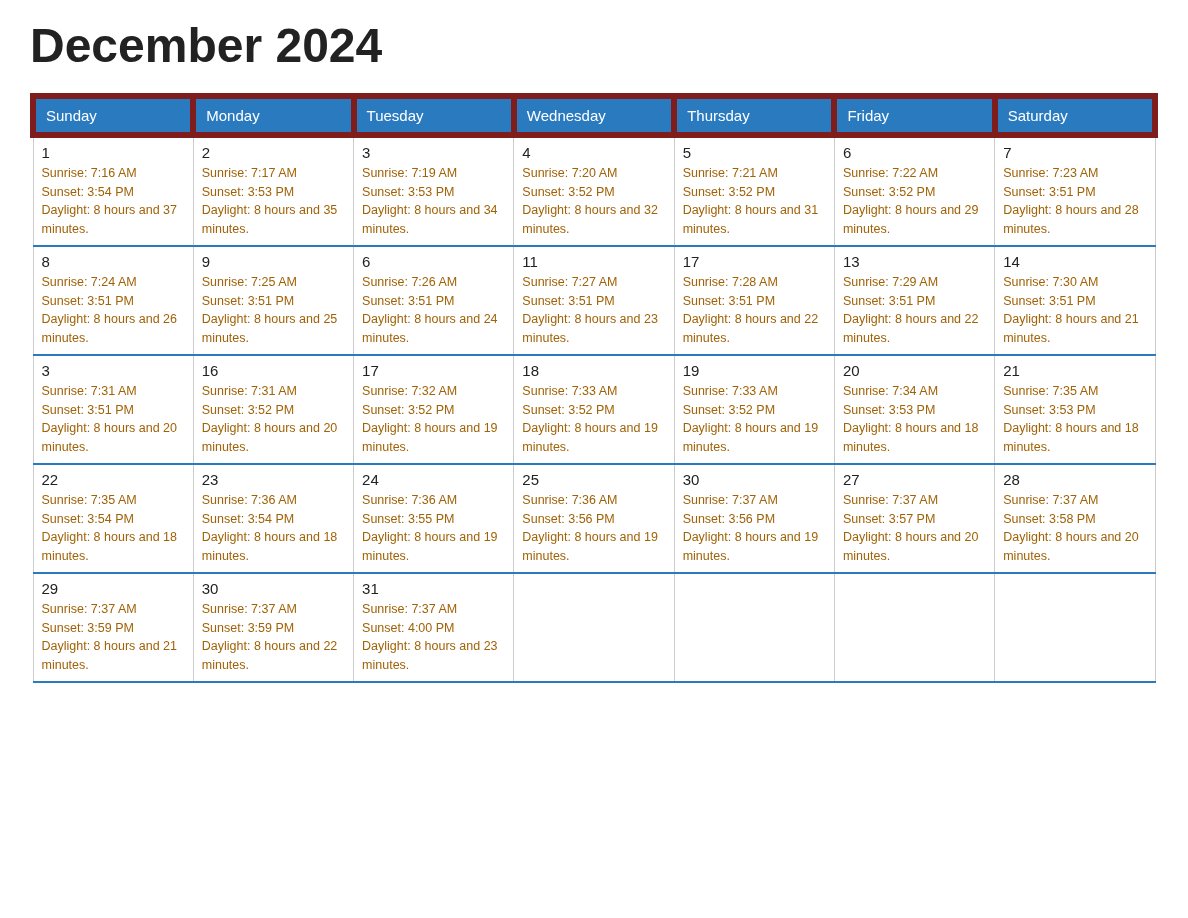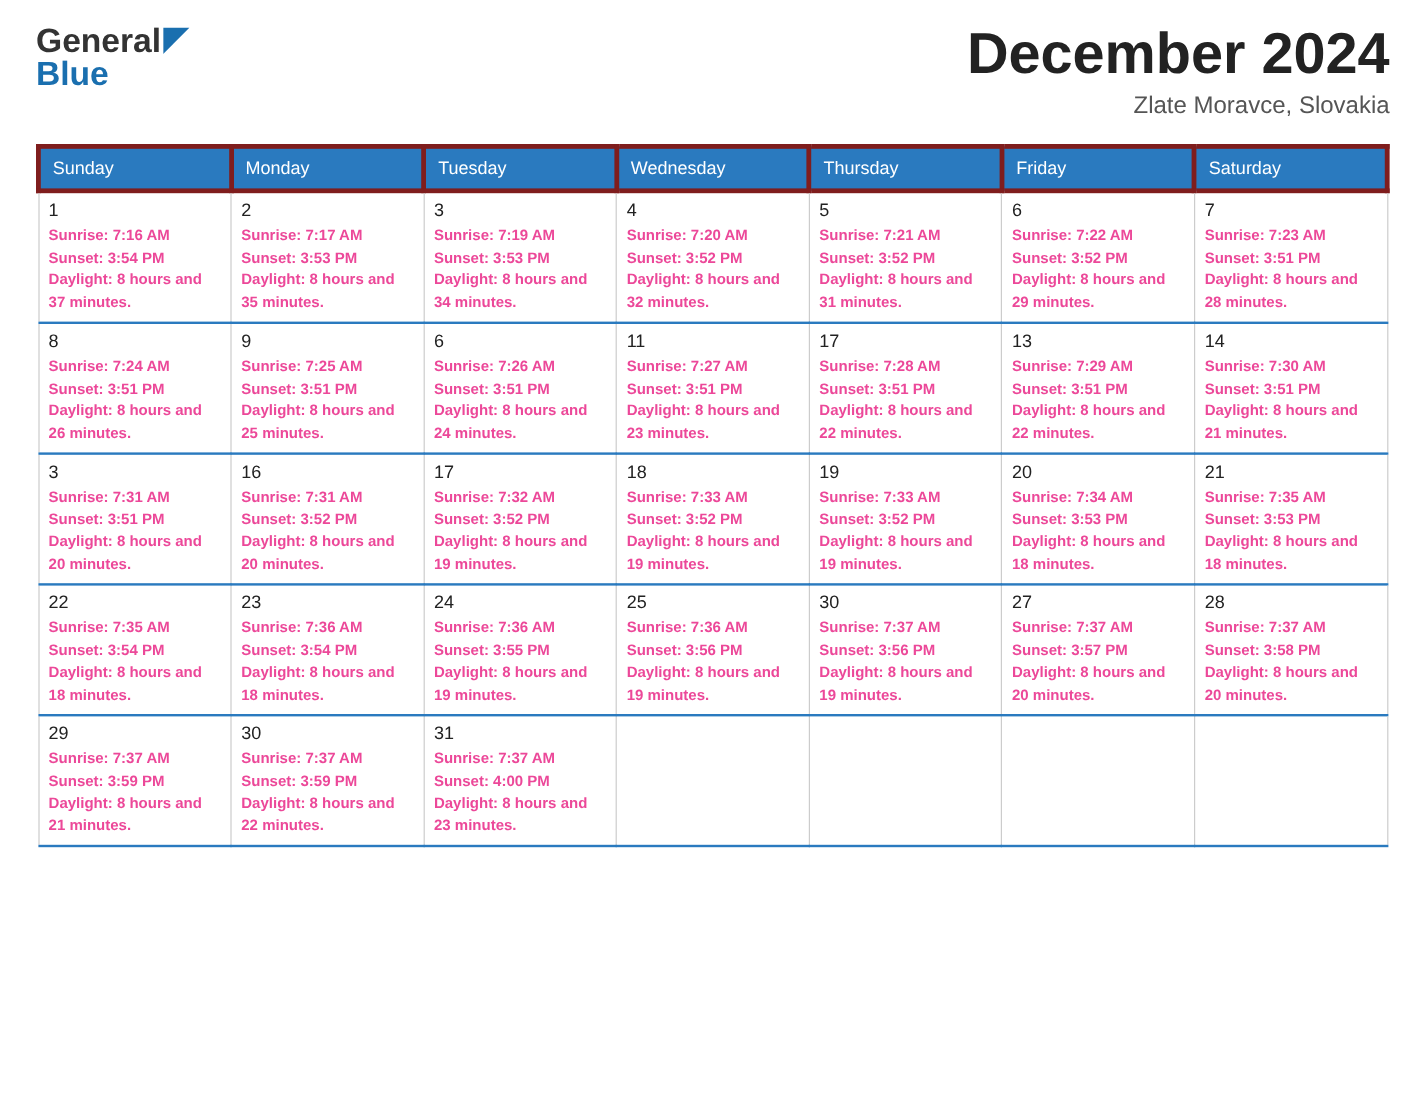--- a/index.html
+++ b/index.html
@@ -56,21 +56,21 @@
       border-collapse: collapse;
       table-layout: fixed;
     }
     thead tr th {
       background-color: #2a7abf;
       color: white;
       padding: 8px 10px;
       text-align: left;
       font-size: 15px;
       font-weight: normal;
-      border: 4px solid #7f1d1d;
+      border: 6px solid #7f1d1d;
     }
     tbody tr td {
       vertical-align: top;
       padding: 6px 8px;
       border-left: 1px solid #ccc;
       border-right: 1px solid #ccc;
       border-bottom: 1px solid #eee;
       font-size: 13px;
       color: #333;
       height: 100px;
@@ -80,44 +80,33 @@
     }
     .day-num {
       font-size: 15px;
       font-weight: normal;
       color: #222;
       display: block;
       margin-bottom: 3px;
     }
     .day-info {
       font-size: 12.5px;
-      color: #ec4899;
+      color: #a16207;
       line-height: 1.5;
-      font-weight: bold;
     }
     td.empty {
       background: #fff;
     }
   </style>
 </head>
 <body>
 
 <div class="header">
-  <div class="logo">
-    <div class="logo-row">
-      <span class="logo-general">General</span>
-      <svg width="22" height="22" viewBox="0 0 22 22" style="margin-left:2px;margin-top:0">
-        <polygon points="0,0 22,0 0,22" fill="#1a6faf"></polygon>
-      </svg>
-    </div>
-    <span class="logo-blue">Blue</span>
-  </div>
   <div class="title-area">
     <div class="month-title">December 2024</div>
-    <div class="location">Zlate Moravce, Slovakia</div>
   </div>
 </div>
 
 <table>
   <thead>
     <tr>
       <th>Sunday</th>
       <th>Monday</th>
       <th>Tuesday</th>
       <th>Wednesday</th>

